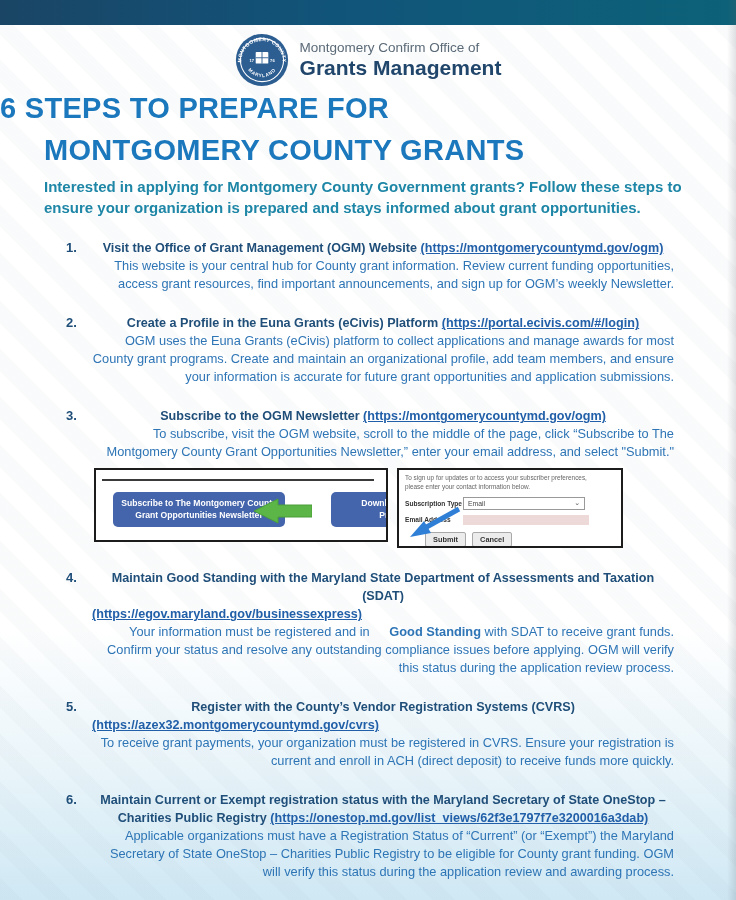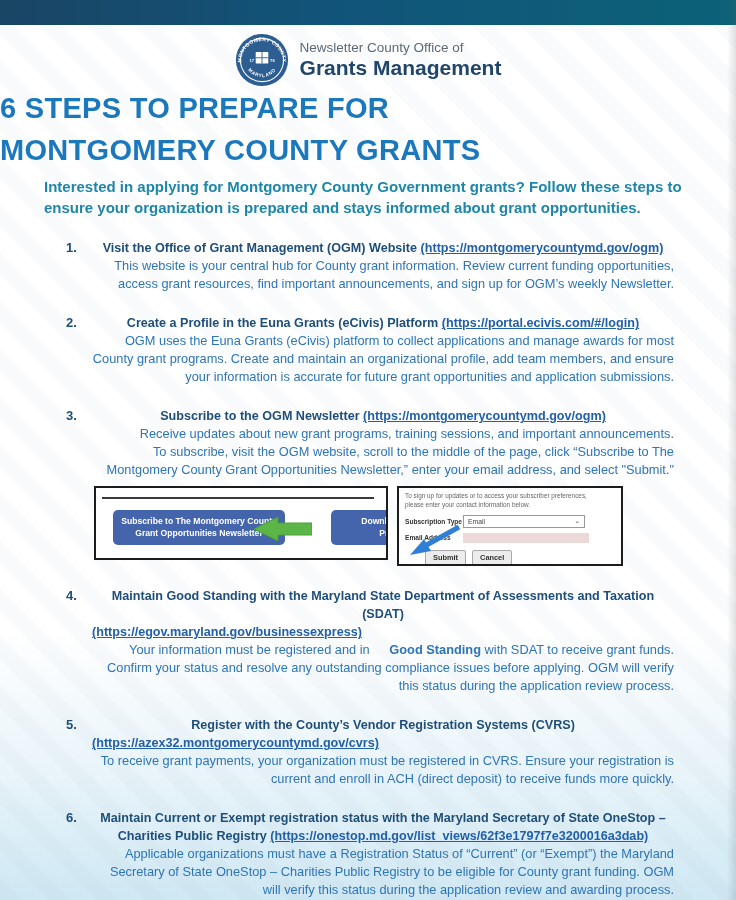--- a/index.html
+++ b/index.html
@@ -26,21 +26,21 @@
   
   .org-header { display:flex; justify-content:center; align-items:center; gap:11px; margin-top:8px; }
   .seal { width:54px; height:54px; flex:none; }
   .org-text { line-height:1.15; }
   .org-line1 { font-size:13.5px; color:#5b6a77; }
   .org-line2 { font-size:21px; font-weight:bold; color:#21466b; }
 
   
   .page-title { font-weight:bold; color:#1b78bd; letter-spacing:0.3px; }
   .title-line1 { font-size:29px; margin-top:5px; }
-  .title-line2 { font-size:29px; margin-top:9px; }
+  .title-line2 { font-size:29px; margin-top:9px;margin-left:44px; }
 
   
   .intro {
     width:648px; margin:10px auto 0; 
     font-size:15px; font-weight:bold; color:#1e86a6; line-height:1.38;
   }
 
   
   .steps { margin:21px 0 0 66px; width:608px; }
   .step { display:flex; margin-bottom:21px; }
@@ -103,21 +103,21 @@
       <text font-size="5.2" fill="#ffffff" font-weight="bold" letter-spacing="0.8">
         <textPath href="#arcBot" startOffset="50%" text-anchor="middle">MARYLAND</textPath>
       </text>
       <rect x="23" y="21" width="14" height="13" fill="#ffffff" rx="1"></rect>
       <line x1="30" y1="21" x2="30" y2="34" stroke="#2d5e92" stroke-width="1"></line>
       <line x1="23" y1="27.5" x2="37" y2="27.5" stroke="#2d5e92" stroke-width="1"></line>
       <text x="16" y="32" font-size="4.6" fill="#ffffff" font-weight="bold">17</text>
       <text x="39" y="32" font-size="4.6" fill="#ffffff" font-weight="bold">76</text>
     </svg>
     <div class="org-text">
-      <div class="org-line1">Newsletter County Office of</div>
+      <div class="org-line1">Montgomery Confirm Office of</div>
       <div class="org-line2">Grants Management</div>
     </div>
   </div>
 
   <div class="page-title">
     <div class="title-line1">6 STEPS TO PREPARE FOR</div>
     <div class="title-line2">MONTGOMERY COUNTY GRANTS</div>
   </div>
 
   <div class="intro">Interested in applying for Montgomery County Government grants? Follow these steps to ensure your organization is prepared and stays informed about grant opportunities.</div>
@@ -146,21 +146,20 @@
       </div>
     </div>
 
     <div class="step">
       <div class="step-num">3.</div>
       <div class="step-content">
         <div class="step-heading">
           <span>Subscribe to the OGM Newsletter</span>
           <a class="step-link">(https://montgomerycountymd.gov/ogm)</a>
         </div>
-        <div class="step-text">Receive updates about new grant programs, training sessions, and important announcements.</div>
         <div class="step-text">To subscribe, visit the OGM website, scroll to the middle of the page, click “Subscribe to The Montgomery County Grant Opportunities Newsletter,” enter your email address, and select "Submit."</div>
 
         <div class="shot-row">
           <div class="shot shot-left">
             <div class="part-divider"></div>
             <div class="btn-row">
               <div class="shot-btn shot-btn1">Subscribe to The Montgomery County Grant Opportunities Newsletter</div>
               <div class="shot-btn shot-btn2">
                 <span>Download the Lat</span><br>
                 <span>Program</span>

